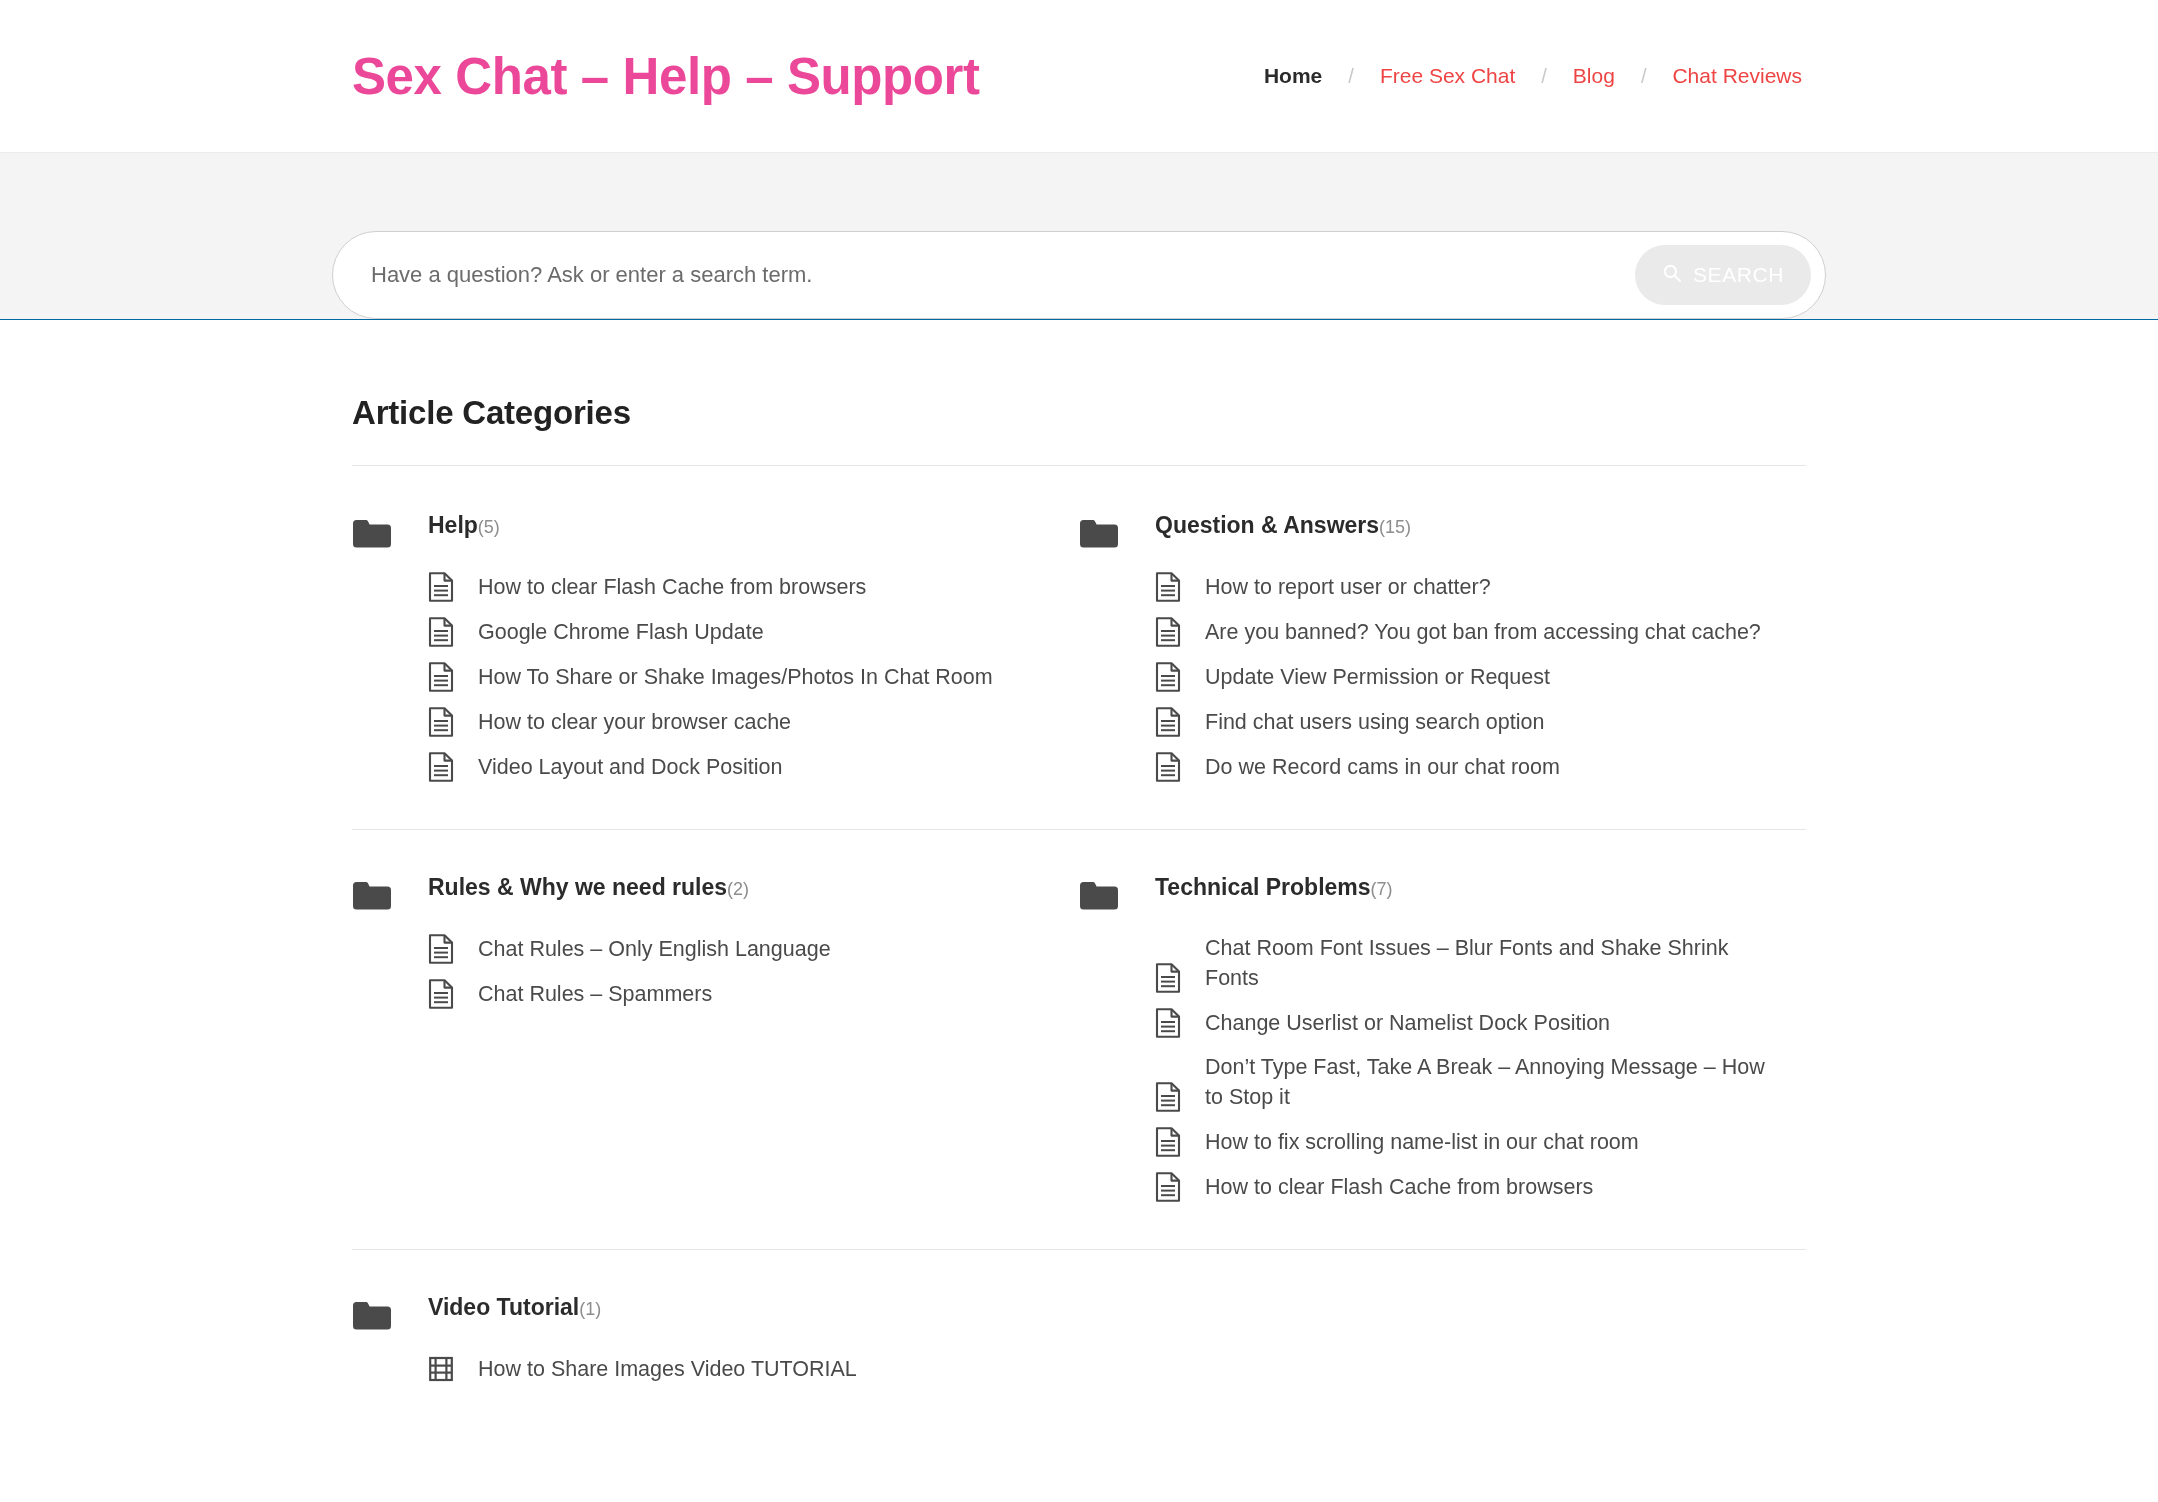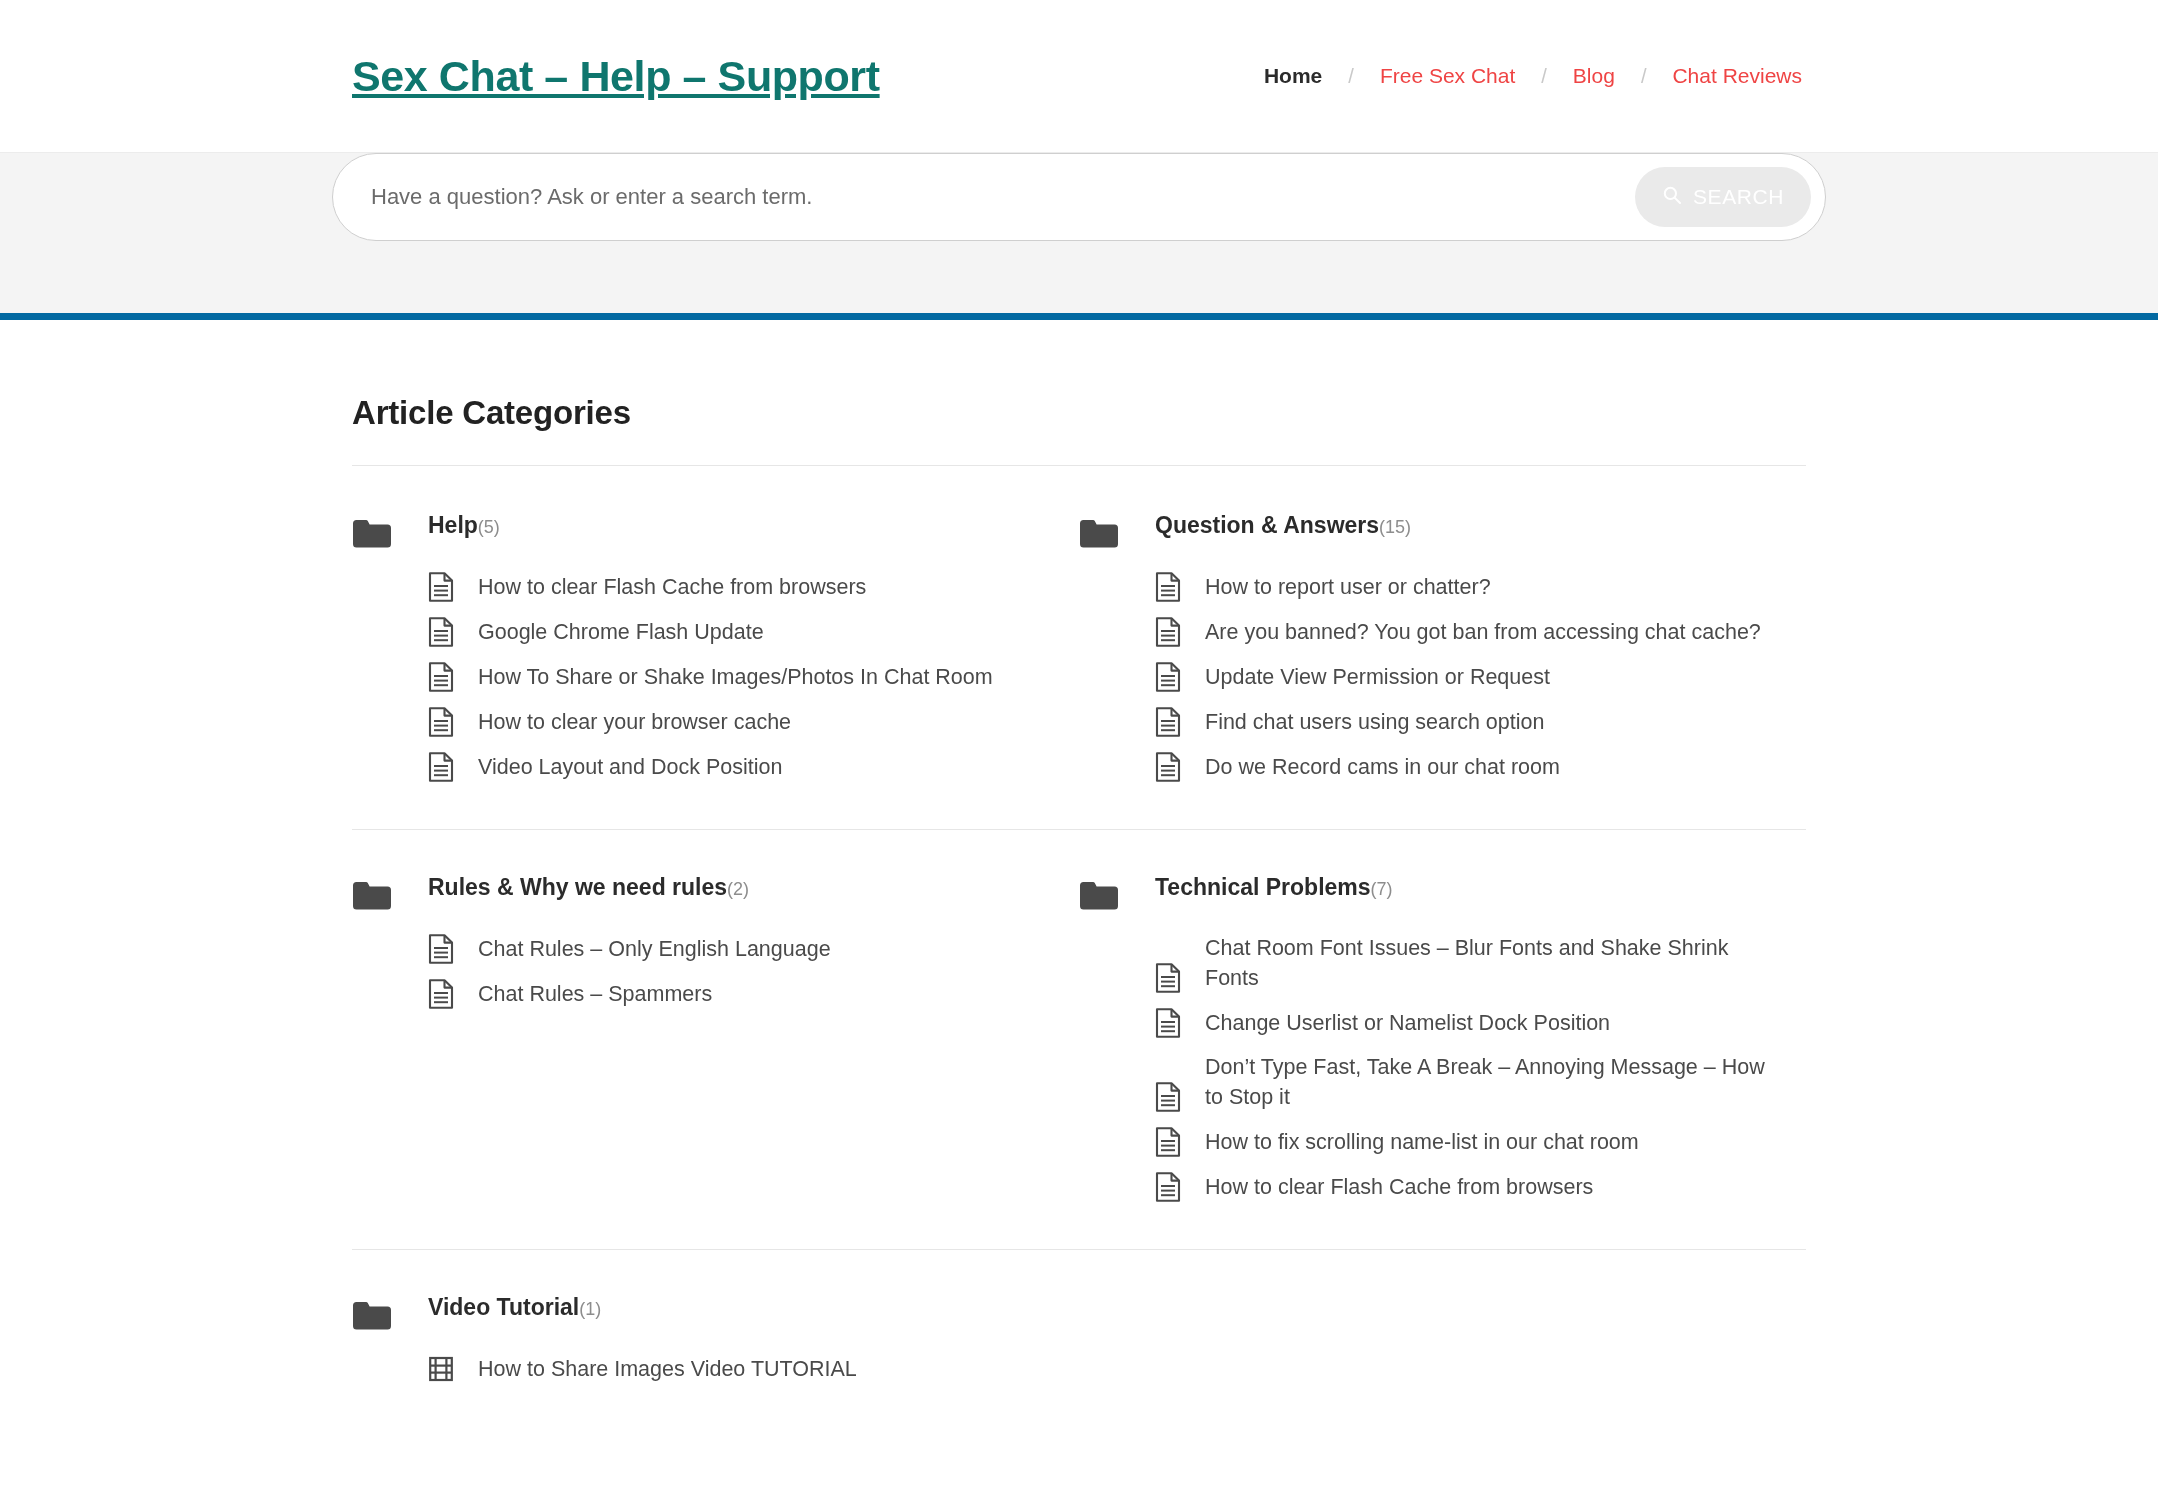--- a/index.html
+++ b/index.html
@@ -21,26 +21,25 @@
     position: relative;
   }
   .header-inner {
     width: 100%;
     padding: 0 352px 0 352px;
     display: flex;
     align-items: center;
     justify-content: space-between;
   }
   .site-title {
-    font-size: 43px;
+    font-size: 51px;
     font-weight: bold;
-    color: #0f766e;
+    color: #ec4899;
     letter-spacing: -0.4px;
     white-space: nowrap;
-    text-decoration: underline;
   }
   .main-nav {
     display: flex;
     align-items: center;
     gap: 0px;
     font-size: 21px;
     color: #4a4a4a;
     white-space: nowrap;
   }
   .nav-link {
@@ -52,23 +51,23 @@
   .nav-sep {
     color: #c9c9c9;
     padding: 0 22px;
     font-size: 20px;
   }
 
   
   .search-band {
     height: 167px;
     background: #f4f4f4;
-    border-bottom: 7px solid #0369a1;
-    display: flex;
-    align-items: flex-start;
+    border-bottom: 1px solid #0369a1;
+    display: flex;
+    align-items: flex-end;
     justify-content: center;
   }
   .search-shell {
     width: 1494px;
     height: 88px;
     background: #ffffff;
     border: 1px solid #cfcfcf;
     border-radius: 44px;
     display: flex;
     align-items: center;

